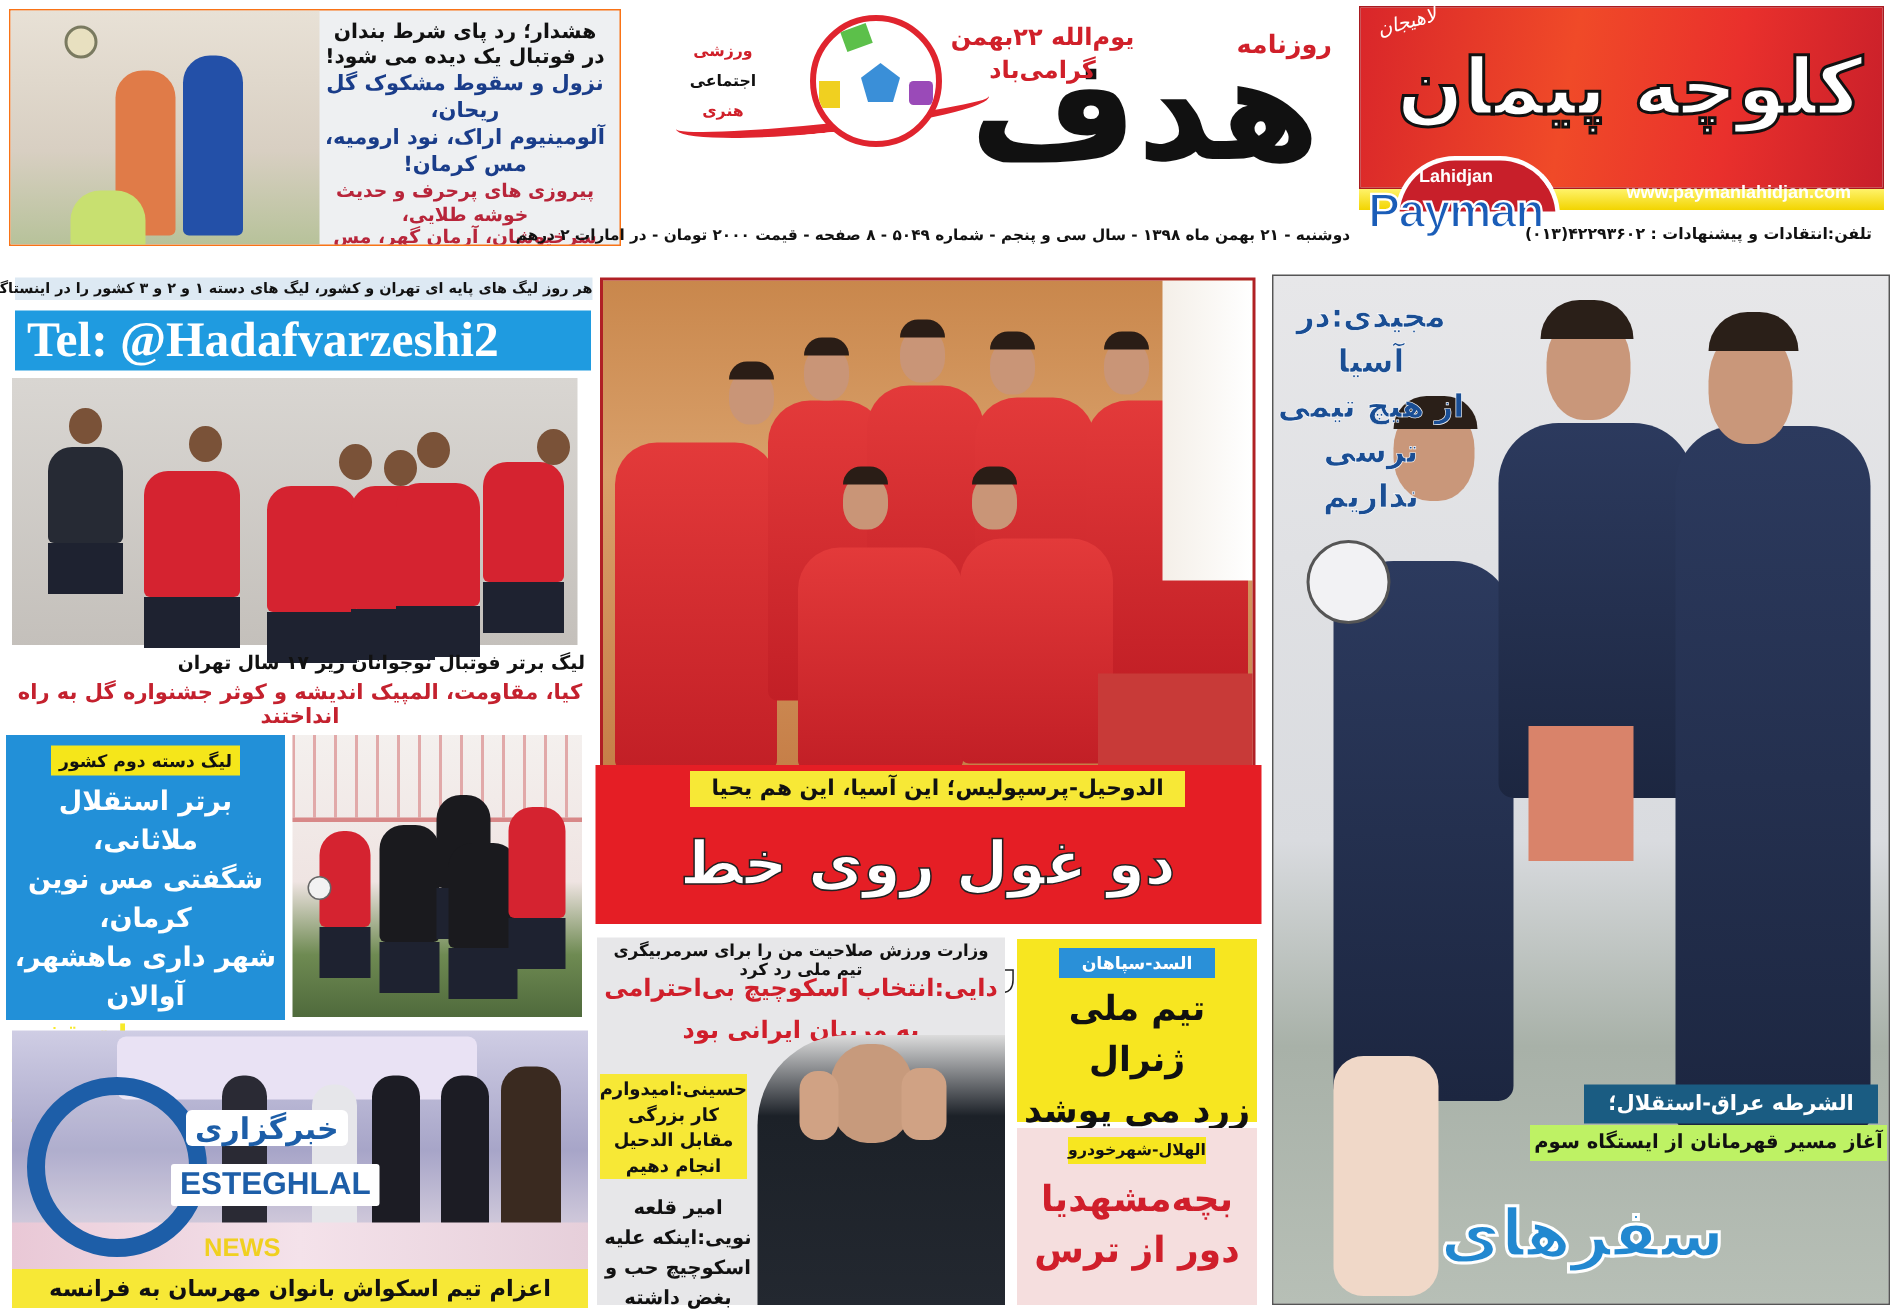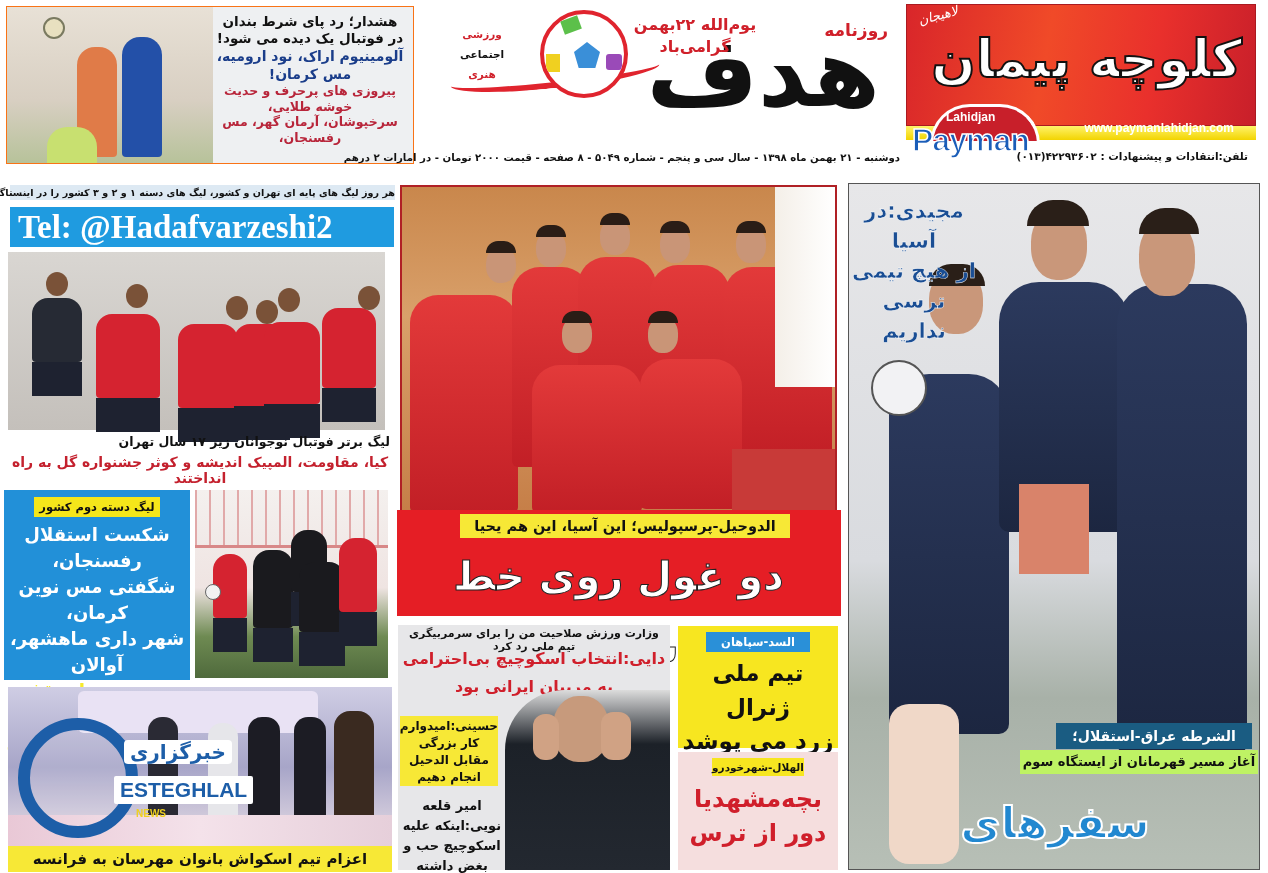--- a/index.html
+++ b/index.html
@@ -57,21 +57,21 @@
   #league2-text .y{color:#f7ea2a}
   #league2-photo{left:195px;top:490px;width:193px;height:188px;background:linear-gradient(180deg,#f4f0ee 0%,#efe4e2 52%,#6e8a52 78%,#4f6a3c 100%)}
   #league2-photo .fence{position:absolute;left:0;top:0;width:100%;height:58px;background:repeating-linear-gradient(90deg,#e1a9a9 0 2px,transparent 2px 14px);border-bottom:3px solid #d88888}
   #squash{left:8px;top:687px;width:384px;height:160px;background:linear-gradient(180deg,#cfcde4,#a7a5c8 50%,#e9dfe6 100%);overflow:hidden}
   #squash .banner{position:absolute;left:70px;top:4px;width:240px;height:42px;background:#e9e2f4;border-radius:6px}
   #squash-cap{left:8px;top:846px;width:384px;height:26px;background:#f7e836;color:#111;font-size:15px;font-weight:900;text-align:center;line-height:26px}
   #watermark{left:18px;top:710px;width:220px;height:140px}
   #watermark .ring{position:absolute;left:0;top:8px;width:120px;height:120px;border-radius:50%;border:12px solid #1d5ea8;background:rgba(255,255,255,0.1)}
   #watermark .fa{position:absolute;left:106px;top:30px;color:#1d5ea8;font-size:20px;font-weight:900;background:#fff;padding:0 6px;border-radius:4px}
   #watermark .en{position:absolute;left:96px;top:66px;background:#fff;color:#1d5ea8;font-family:"Liberation Sans",sans-serif;font-weight:900;font-size:21px;padding:2px 6px;direction:ltr;border-radius:2px}
-  #watermark .news{position:absolute;left:118px;top:98px;color:#f0d020;font-family:"Liberation Sans",sans-serif;font-weight:900;font-size:10px;direction:ltr}
+  #watermark .news{position:absolute;left:118px;top:112px;color:#f0d020;font-family:"Liberation Sans",sans-serif;font-weight:900;font-size:17px;direction:ltr}
   
   #persepolis-photo{left:400px;top:185px;width:437px;height:327px;background:linear-gradient(180deg,#c9874c 0%,#d9a06a 40%,#c67f48 100%);border:2px solid #b02025;overflow:hidden}
   .jk{position:absolute;background:linear-gradient(180deg,#e33a3a,#c21f26);border-radius:28px 28px 6px 6px}
   .fc{position:absolute;width:30px;height:36px;border-radius:45%;background:#c99577}
   .hair{position:absolute;width:30px;height:12px;border-radius:15px 15px 0 0;background:#2a1d16}
   #persepolis-box{left:397px;top:510px;width:444px;height:106px;background:#e51e25}
   #persepolis-kicker{left:460px;top:514px;width:330px;height:24px;background:#f7e836;color:#111;font-size:14.5px;font-weight:900;text-align:center;line-height:24px}
   #persepolis-head{left:400px;top:540px;width:437px;text-align:center;color:#fff;font-size:40px;font-weight:900;line-height:72px;-webkit-text-stroke:1px #222}
   #daei-box{left:398px;top:625px;width:272px;height:245px;background:#e7e7e9}
   #daei-kicker{left:400px;top:627px;width:268px;text-align:center;font-size:11px;font-weight:bold;color:#111}
@@ -103,20 +103,21 @@
 <div id="teaser-top" class="abs">
   <div class="abs photo">
     <div class="abs ball"></div>
     <div class="abs p1"></div>
     <div class="abs p2"></div>
     <div class="abs p3"></div>
   </div>
   <div class="abs txt">
     <div class="t-black">هشدار؛ رد پای شرط بندان</div>
     <div class="t-black">در فوتبال یک دیده می شود!</div>
+    <div class="t-blue">نزول و سقوط مشکوک گل ریحان،</div>
     <div class="t-blue">آلومینیوم اراک، نود ارومیه، مس کرمان!</div>
     <div class="t-red">پیروزی های پرحرف و حدیث خوشه طلایی،</div>
     <div class="t-red">سرخپوشان، آرمان گهر، مس رفسنجان،</div>
 
   </div>
 </div>
 
 <div id="masthead" class="abs">
   <div id="logo-swoosh" class="abs"></div>
   <div id="logo-word" class="abs">هدف</div>
@@ -169,21 +170,21 @@
   <div class="head" style="left:270px;top:36px"></div>
   <div class="plr" style="left:314px;top:56px;width:54px;height:80px"></div>
   <div class="head" style="left:350px;top:34px"></div>
 </div>
 <div id="u17-cap1" class="abs">لیگ برتر فوتبال نوجوانان زیر ۱۷ سال تهران</div>
 <div id="u17-cap2" class="abs">کیا، مقاومت، المپیک اندیشه و کوثر جشنواره گل به راه انداختند</div>
 
 <div id="league2-box" class="abs"></div>
 <div id="league2-tag" class="abs">لیگ دسته دوم کشور</div>
 <div id="league2-text" class="abs">
-  <div>شکست استقلال رفسنجان،</div>
+  <div>برتر استقلال ملاثانی،</div>
   <div>شگفتی مس نوین کرمان،</div>
   <div>شهر داری ماهشهر، آوالان</div>
   <div><span>کامیاران </span><span class="y">با توقف پاس</span></div>
   <div class="y">همدان خیبر خرم آباد</div>
 </div>
 <div id="league2-photo" class="abs">
   <div class="fence"></div>
   <div class="plr" style="left:18px;top:64px;width:34px;height:64px"></div>
   <div class="plr" style="left:58px;top:60px;width:40px;height:78px;background:#1a1a1e"></div>
   <div class="plr" style="left:96px;top:40px;width:36px;height:62px;background:#1a1a1e"></div>

